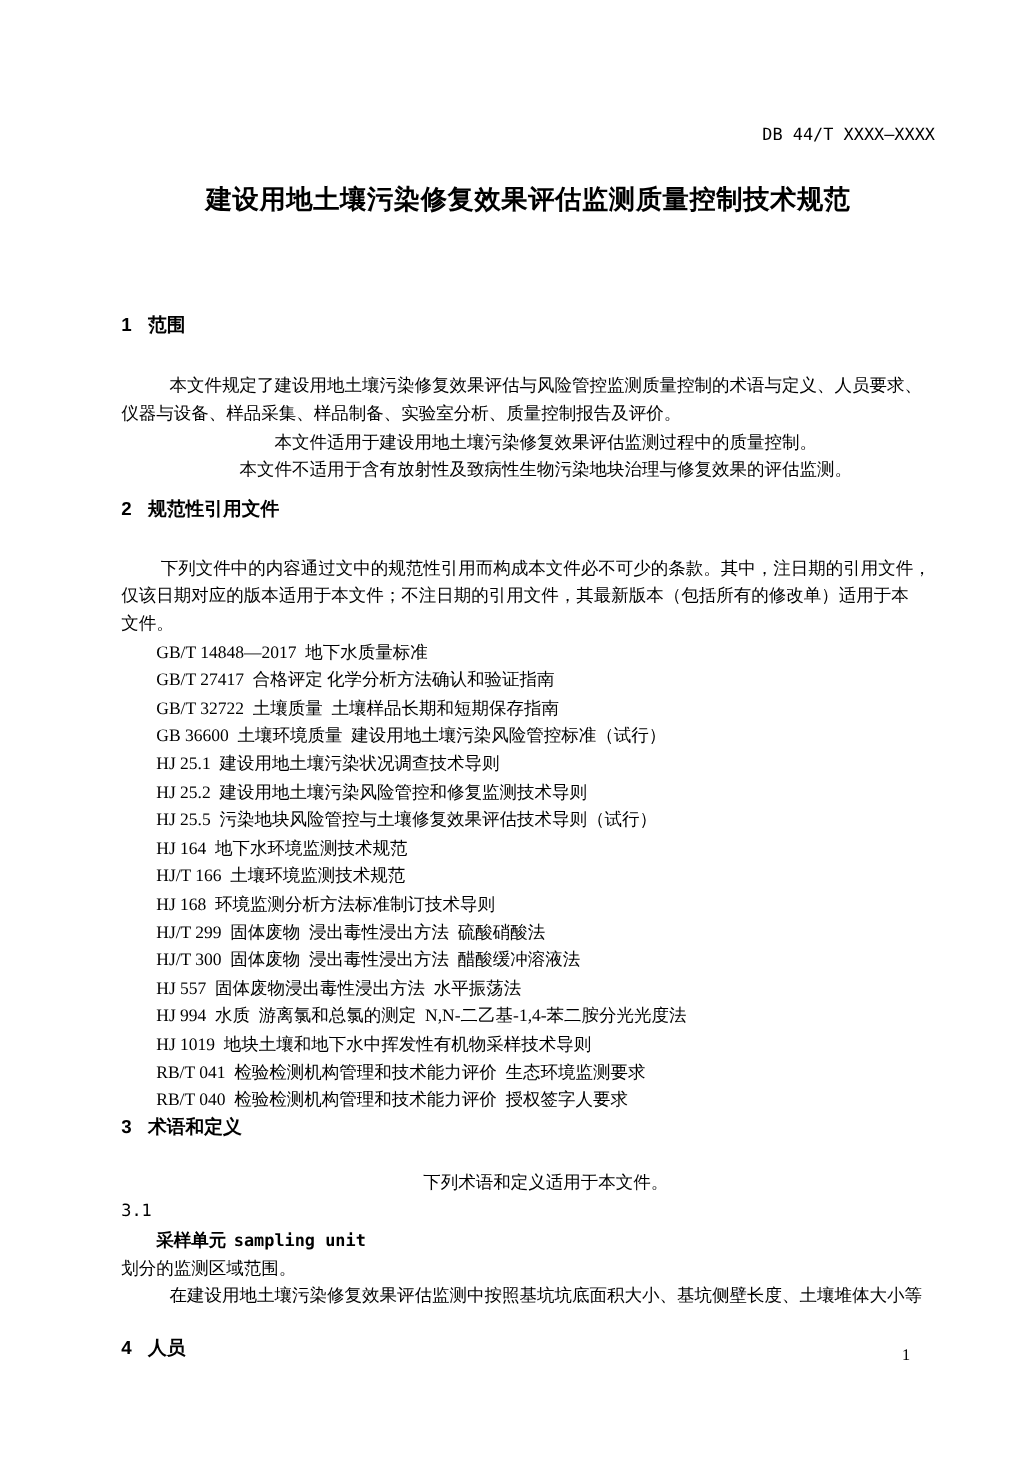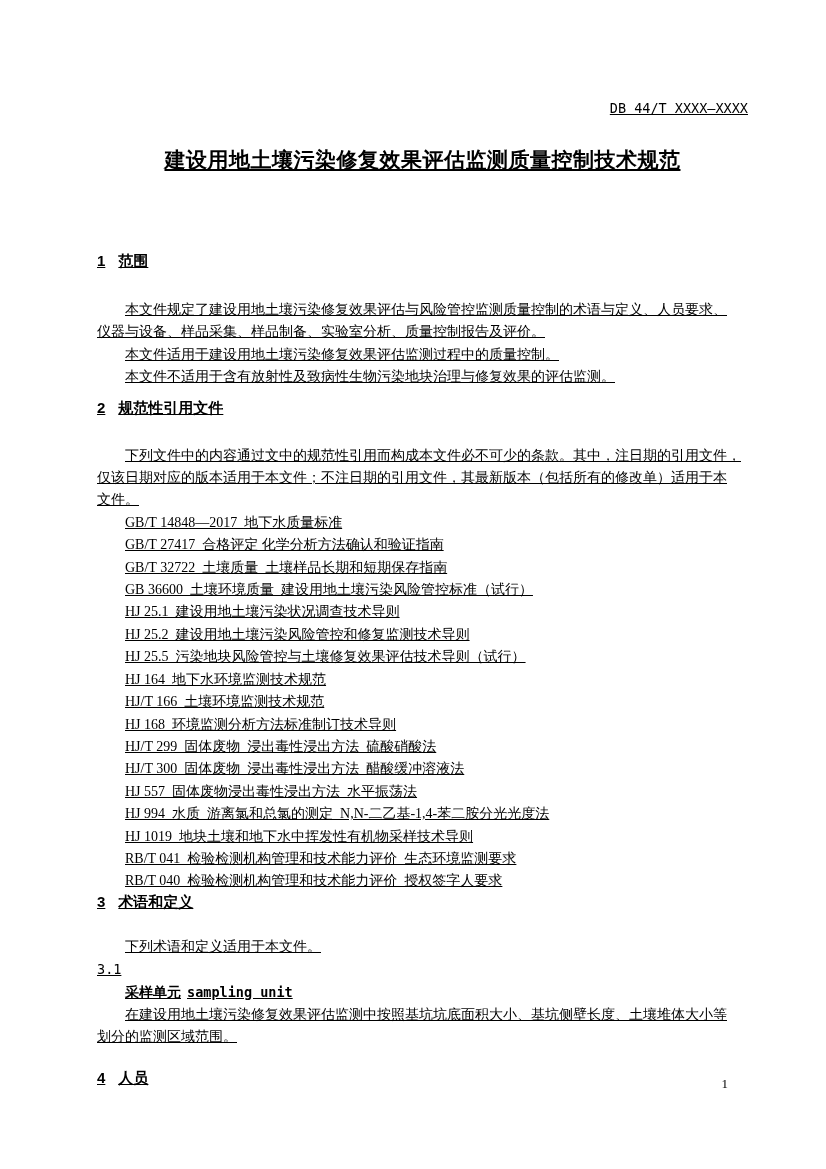--- a/index.html
+++ b/index.html
@@ -11,21 +11,20 @@
     position: relative;
     width: 817px;
     height: 1169px;
     margin: 0;
     background: #ffffff;
     color: #000000;
     box-sizing: border-box;
     padding: 100px 69px 0 97px;
     font-family: "Liberation Serif", "DejaVu Serif", serif;
     overflow: hidden;
-    text-decoration: underline;
   }
   .doc-header {
     text-align: right;
     font-family: "DejaVu Sans Mono", monospace;
     font-size: 13.5px;
     line-height: 17px;
     white-space: pre;
   }
   .doc-title {
     margin: 29px 0 0 0;
@@ -51,21 +50,21 @@
   .body-block { margin: 0; }
   .mt-31 { margin-top: 31px; }
   .mt-30 { margin-top: 30px; }
   .mt-27 { margin-top: 27px; }
   .bl {
     margin: 0;
     font-size: 14px;
     line-height: 22.4px;
     white-space: pre-wrap;
   }
-  .ind { text-indent: 28px; }
+  .ind { text-indent: 28px; text-align: center; }
   .ref-list { margin: 0; }
   .ref-list .bl { padding-left: 28px; }
   .clause-num {
     font-family: "DejaVu Sans Mono", monospace;
     font-size: 13.5px;
   }
   .term-line { font-weight: 700; }
   .term-cn {
     font-family: "Liberation Sans", "DejaVu Sans", sans-serif;
     padding-left: 28px;
@@ -135,22 +134,22 @@
   </div>
 
   <h2 class="sec-h sec-h-3">
     <span class="h-num">3</span><span>术语和定义</span>
   </h2>
 
   <div class="body-block mt-27">
     <p class="bl ind">下列术语和定义适用于本文件。</p>
     <p class="bl clause-num">3.1</p>
     <p class="bl term-line"><span class="term-cn">采样单元</span><span class="term-en">sampling unit</span></p>
+    <p class="bl">划分的监测区域范围。</p>
     <p class="bl ind">在建设用地土壤污染修复效果评估监测中按照基坑坑底面积大小、基坑侧壁长度、土壤堆体大小等</p>
-    <p class="bl">划分的监测区域范围。</p>
   </div>
 
   <h2 class="sec-h sec-h-4">
     <span class="h-num">4</span><span>人员</span>
   </h2>
 
   <div class="page-number">1</div>
 
 </div>
 

